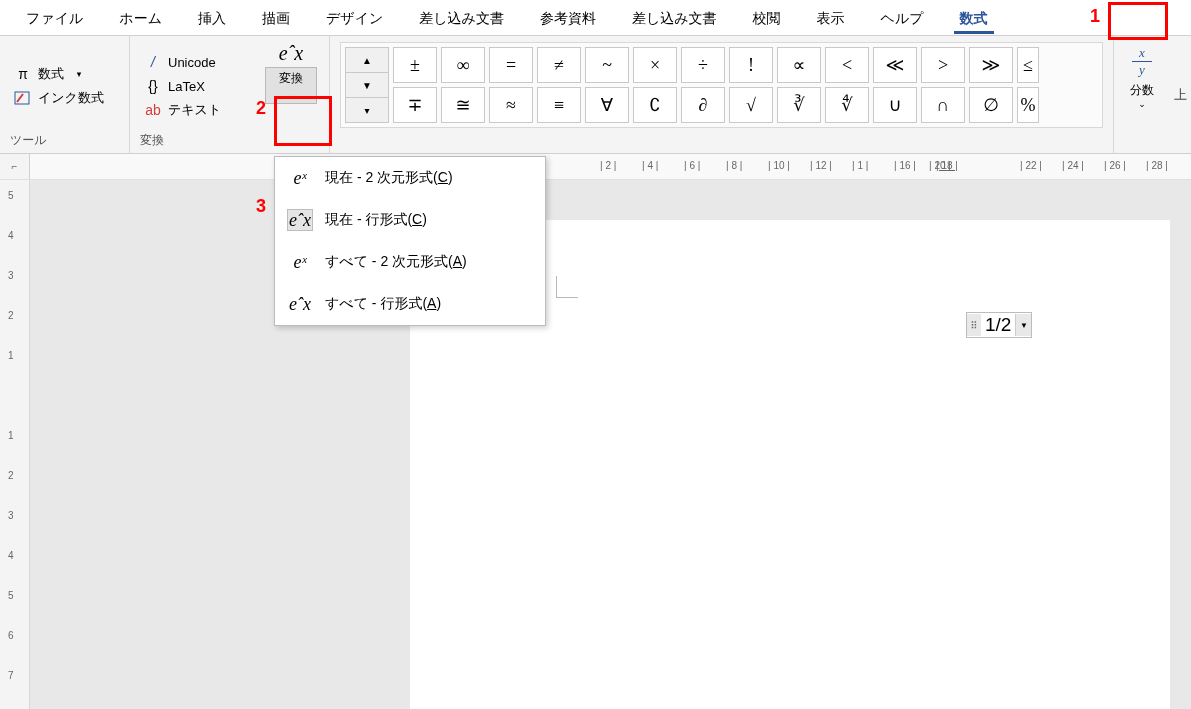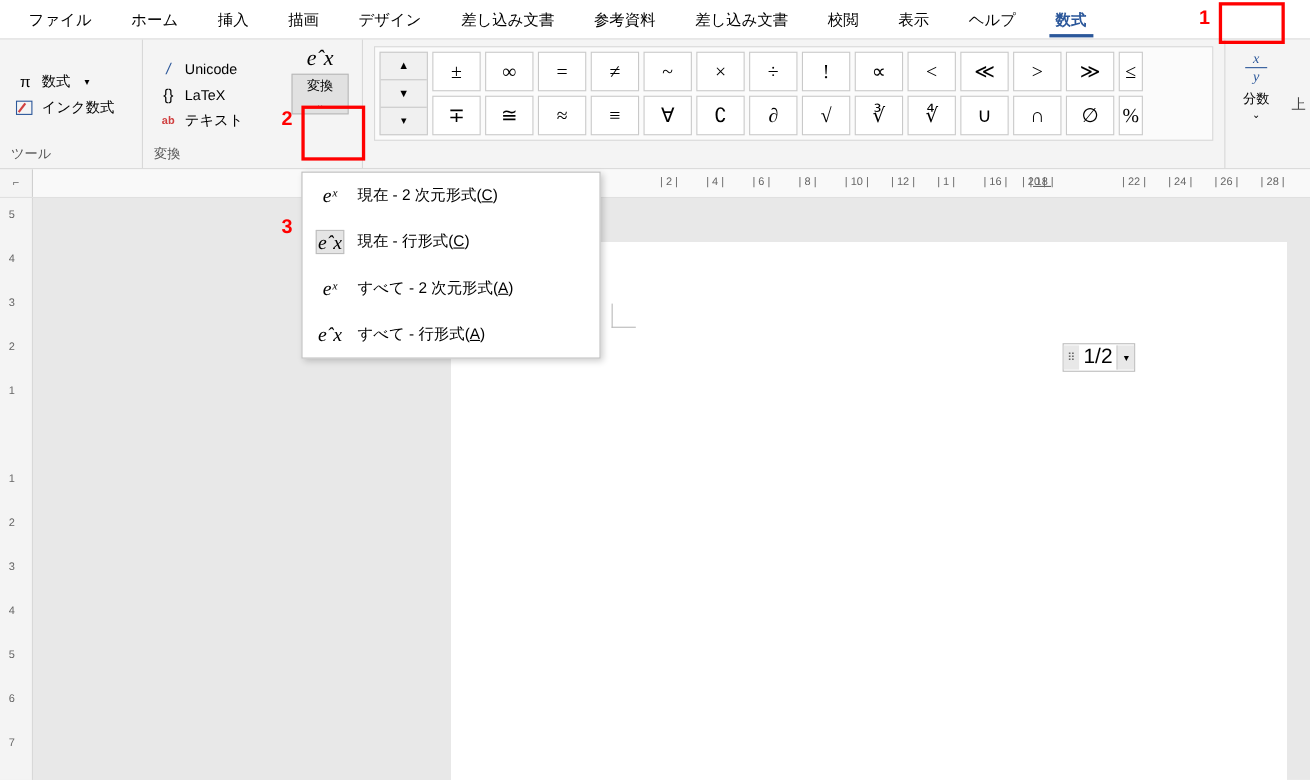--- a/index.html
+++ b/index.html
@@ -294,21 +294,21 @@
       <div class="group-body" style="flex:1;">
         <div class="tool-item">
           <span class="icon-slot" style="color:#2b579a;font-style:italic;">/</span>
           <span>Unicode</span>
         </div>
         <div class="tool-item">
           <span class="icon-slot">{}</span>
           <span>LaTeX</span>
         </div>
         <div class="tool-item">
-          <span class="icon-slot" style="color:#d04040;font-size:10px;font-weight:bold;">ab</span>
+          <span class="icon-slot" style="color:#d04040;font-size:14px;">ab</span>
           <span>テキスト</span>
         </div>
       </div>
       <div class="group-label">変換</div>
     </div>
     <div class="conv-block">
       <div class="conv-top">eˆx</div>
       <div class="conv-btn">
         <span>変換</span><br>
         <span style="font-size:9px;">⌄</span>

